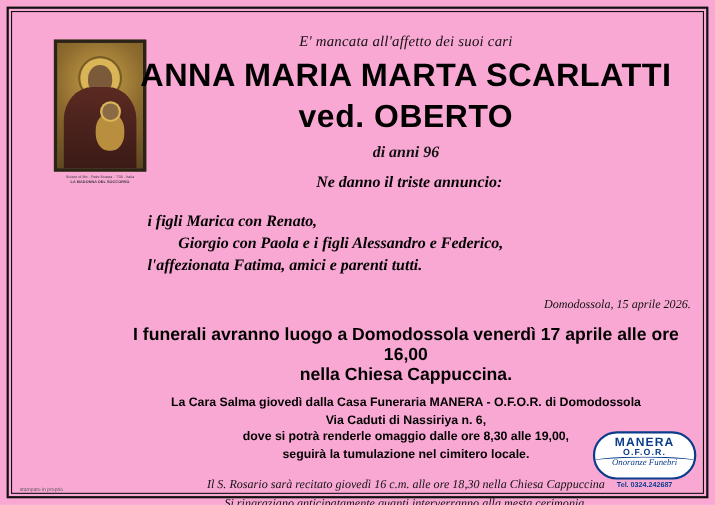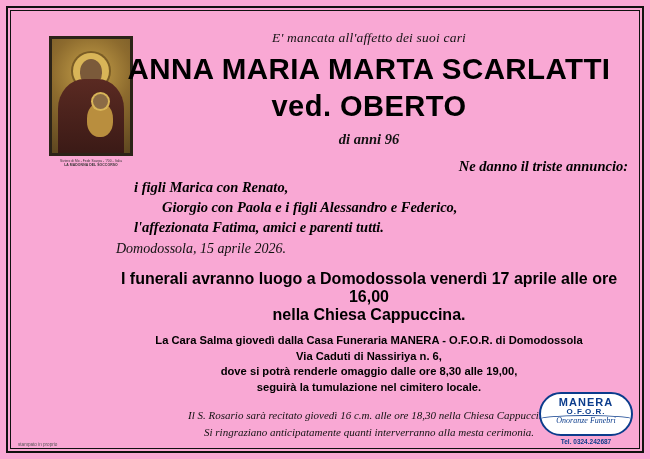--- a/index.html
+++ b/index.html
@@ -162,40 +162,40 @@
     font-size: 14.5px;
     margin-top: 8px;
     color: #111111;
     text-align: center;
   }
   .announce {
     font-style: italic;
     font-weight: bold;
     font-size: 14.5px;
     margin-top: 10px;
-    text-align: right;
+    text-align: center;
     padding-left: 6px;
   }
   .family {
     font-style: italic;
     font-weight: bold;
     font-size: 14.5px;
     line-height: 20px;
     text-align: left;
     padding-left: 24px;
-    margin-top: 2px;
+    margin-top: 16px;
   }
   .family .l2 { padding-left: 28px; display: block; }
   .family .l3 { display: block; font-family: Liberation Serif, serif; }
   .place-date {
     font-style: italic;
-    font-size: 14px;
-    text-align: left;
+    font-size: 11px;
+    text-align: right;
     padding-left: 6px;
-    margin-top: 4px;
+    margin-top: 20px;
     color: #111111;
   }
 
   .funeral {
     font-family: "Liberation Sans", sans-serif;
     font-weight: bold;
     font-size: 16px;
     margin-top: 13px;
     line-height: 18px;
     color: #000000;

